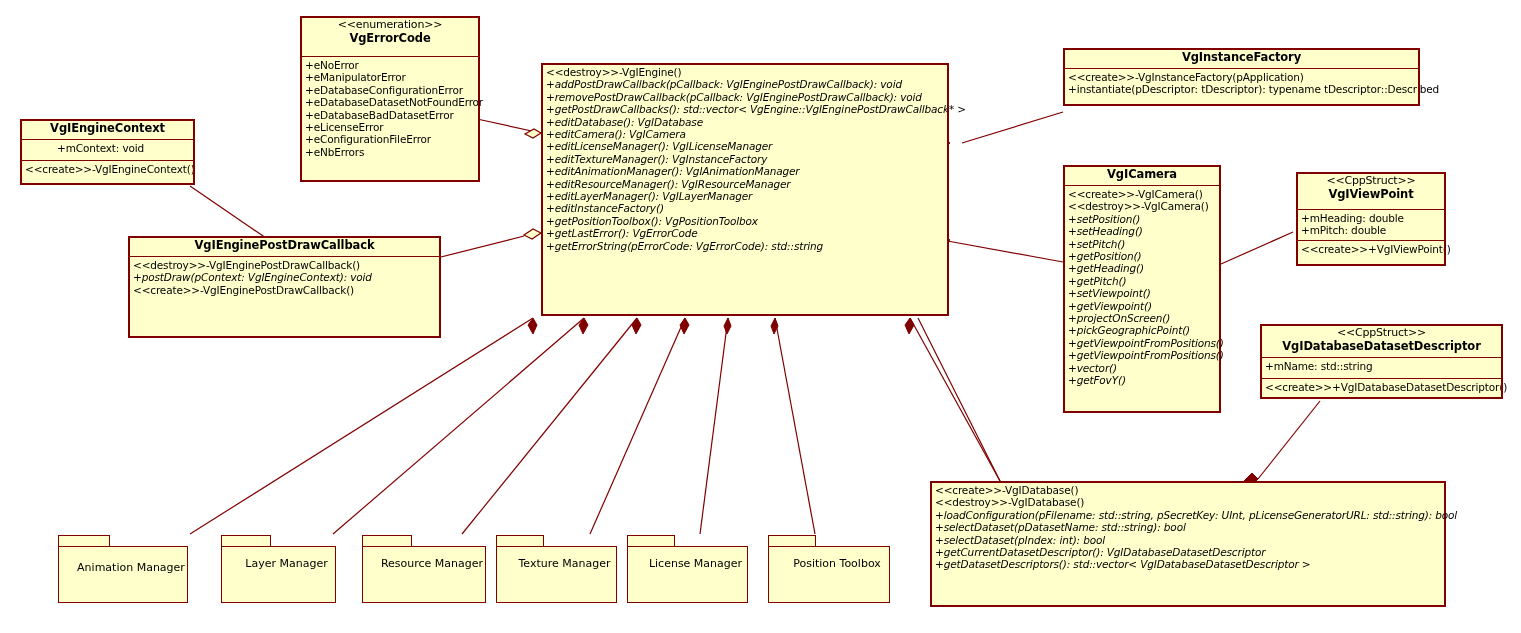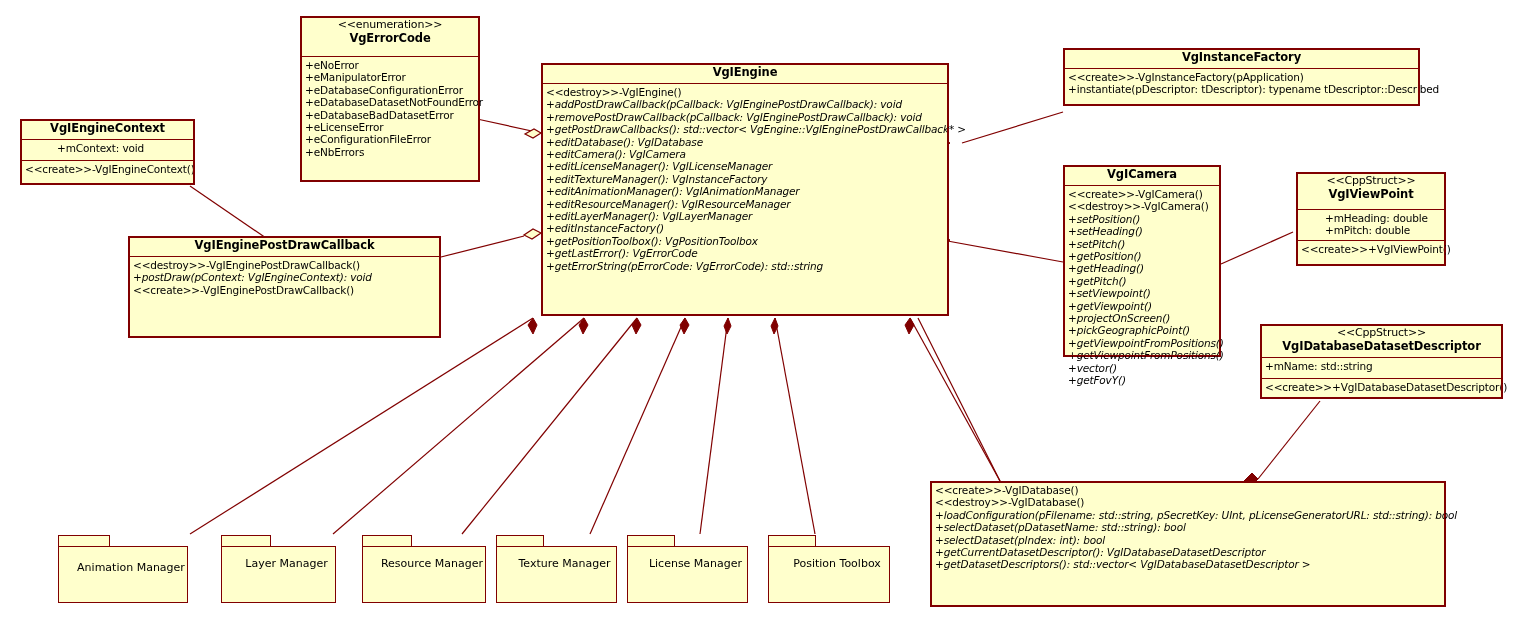--- a/index.html
+++ b/index.html
@@ -191,23 +191,20 @@
       <span class="cls-name">VgIEnginePostDrawCallback</span>
     </div>
     <div class="uml-compartment">
       <div class="member">&lt;&lt;destroy&gt;&gt;-VgIEnginePostDrawCallback()</div>
       <div class="member ital">+postDraw(pContext: VgIEngineContext): void</div>
       <div class="member">&lt;&lt;create&gt;&gt;-VgIEnginePostDrawCallback()</div>
     </div>
   </div>
 
   <div class="uml-class" style="left:541px; top:63px; width:408px; height:253px;">
-    <div class="uml-head" style="height:20px;">
-      <span class="cls-name">VgIEngine</span>
-    </div>
     <div class="uml-compartment">
       <div class="member">&lt;&lt;destroy&gt;&gt;-VgIEngine()</div>
       <div class="member ital">+addPostDrawCallback(pCallback: VgIEnginePostDrawCallback): void</div>
       <div class="member ital">+removePostDrawCallback(pCallback: VgIEnginePostDrawCallback): void</div>
       <div class="member ital">+getPostDrawCallbacks(): std::vector&lt; VgEngine::VgIEnginePostDrawCallback* &gt;</div>
       <div class="member ital">+editDatabase(): VgIDatabase</div>
       <div class="member ital">+editCamera(): VgICamera</div>
       <div class="member ital">+editLicenseManager(): VgILicenseManager</div>
       <div class="member ital">+editTextureManager(): VgInstanceFactory</div>
       <div class="member ital">+editAnimationManager(): VgIAnimationManager</div>
@@ -223,21 +220,21 @@
   <div class="uml-class" style="left:1063px; top:48px; width:357px; height:58px;">
     <div class="uml-head" style="height:20px;">
       <span class="cls-name">VgInstanceFactory</span>
     </div>
     <div class="uml-compartment">
       <div class="member">&lt;&lt;create&gt;&gt;-VgInstanceFactory(pApplication)</div>
       <div class="member">+instantiate(pDescriptor: tDescriptor): typename tDescriptor::Described</div>
     </div>
   </div>
 
-  <div class="uml-class" style="left:1063px; top:165px; width:158px; height:192px;">
+  <div class="uml-class" style="left:1063px; top:165px; width:158px; height:248px;">
     <div class="uml-head" style="height:20px;">
       <span class="cls-name">VgICamera</span>
     </div>
     <div class="uml-compartment">
       <div class="member">&lt;&lt;create&gt;&gt;-VgICamera()</div>
       <div class="member">&lt;&lt;destroy&gt;&gt;-VgICamera()</div>
       <div class="member ital">+setPosition()</div>
       <div class="member ital">+setHeading()</div>
       <div class="member ital">+setPitch()</div>
       <div class="member ital">+getPosition()</div>
@@ -252,21 +249,21 @@
       <div class="member ital">+vector()</div>
       <div class="member ital">+getFovY()</div>
     </div>
   </div>
 
   <div class="uml-class" style="left:1296px; top:172px; width:150px; height:94px;">
     <div class="uml-head" style="height:37px;">
       <span class="stereo">&lt;&lt;CppStruct&gt;&gt;</span>
       <span class="cls-name">VgIViewPoint</span>
     </div>
-    <div class="uml-compartment" style="height:30px;margin-left:24px;">
+    <div class="uml-compartment" style="height:30px;">
       <div class="member">+mHeading: double</div>
       <div class="member">+mPitch: double</div>
     </div>
     <div class="uml-compartment">
       <div class="member">&lt;&lt;create&gt;&gt;+VgIViewPoint()</div>
     </div>
   </div>
 
   <div class="uml-class" style="left:1260px; top:324px; width:243px; height:75px;">
     <div class="uml-head" style="height:33px;">

